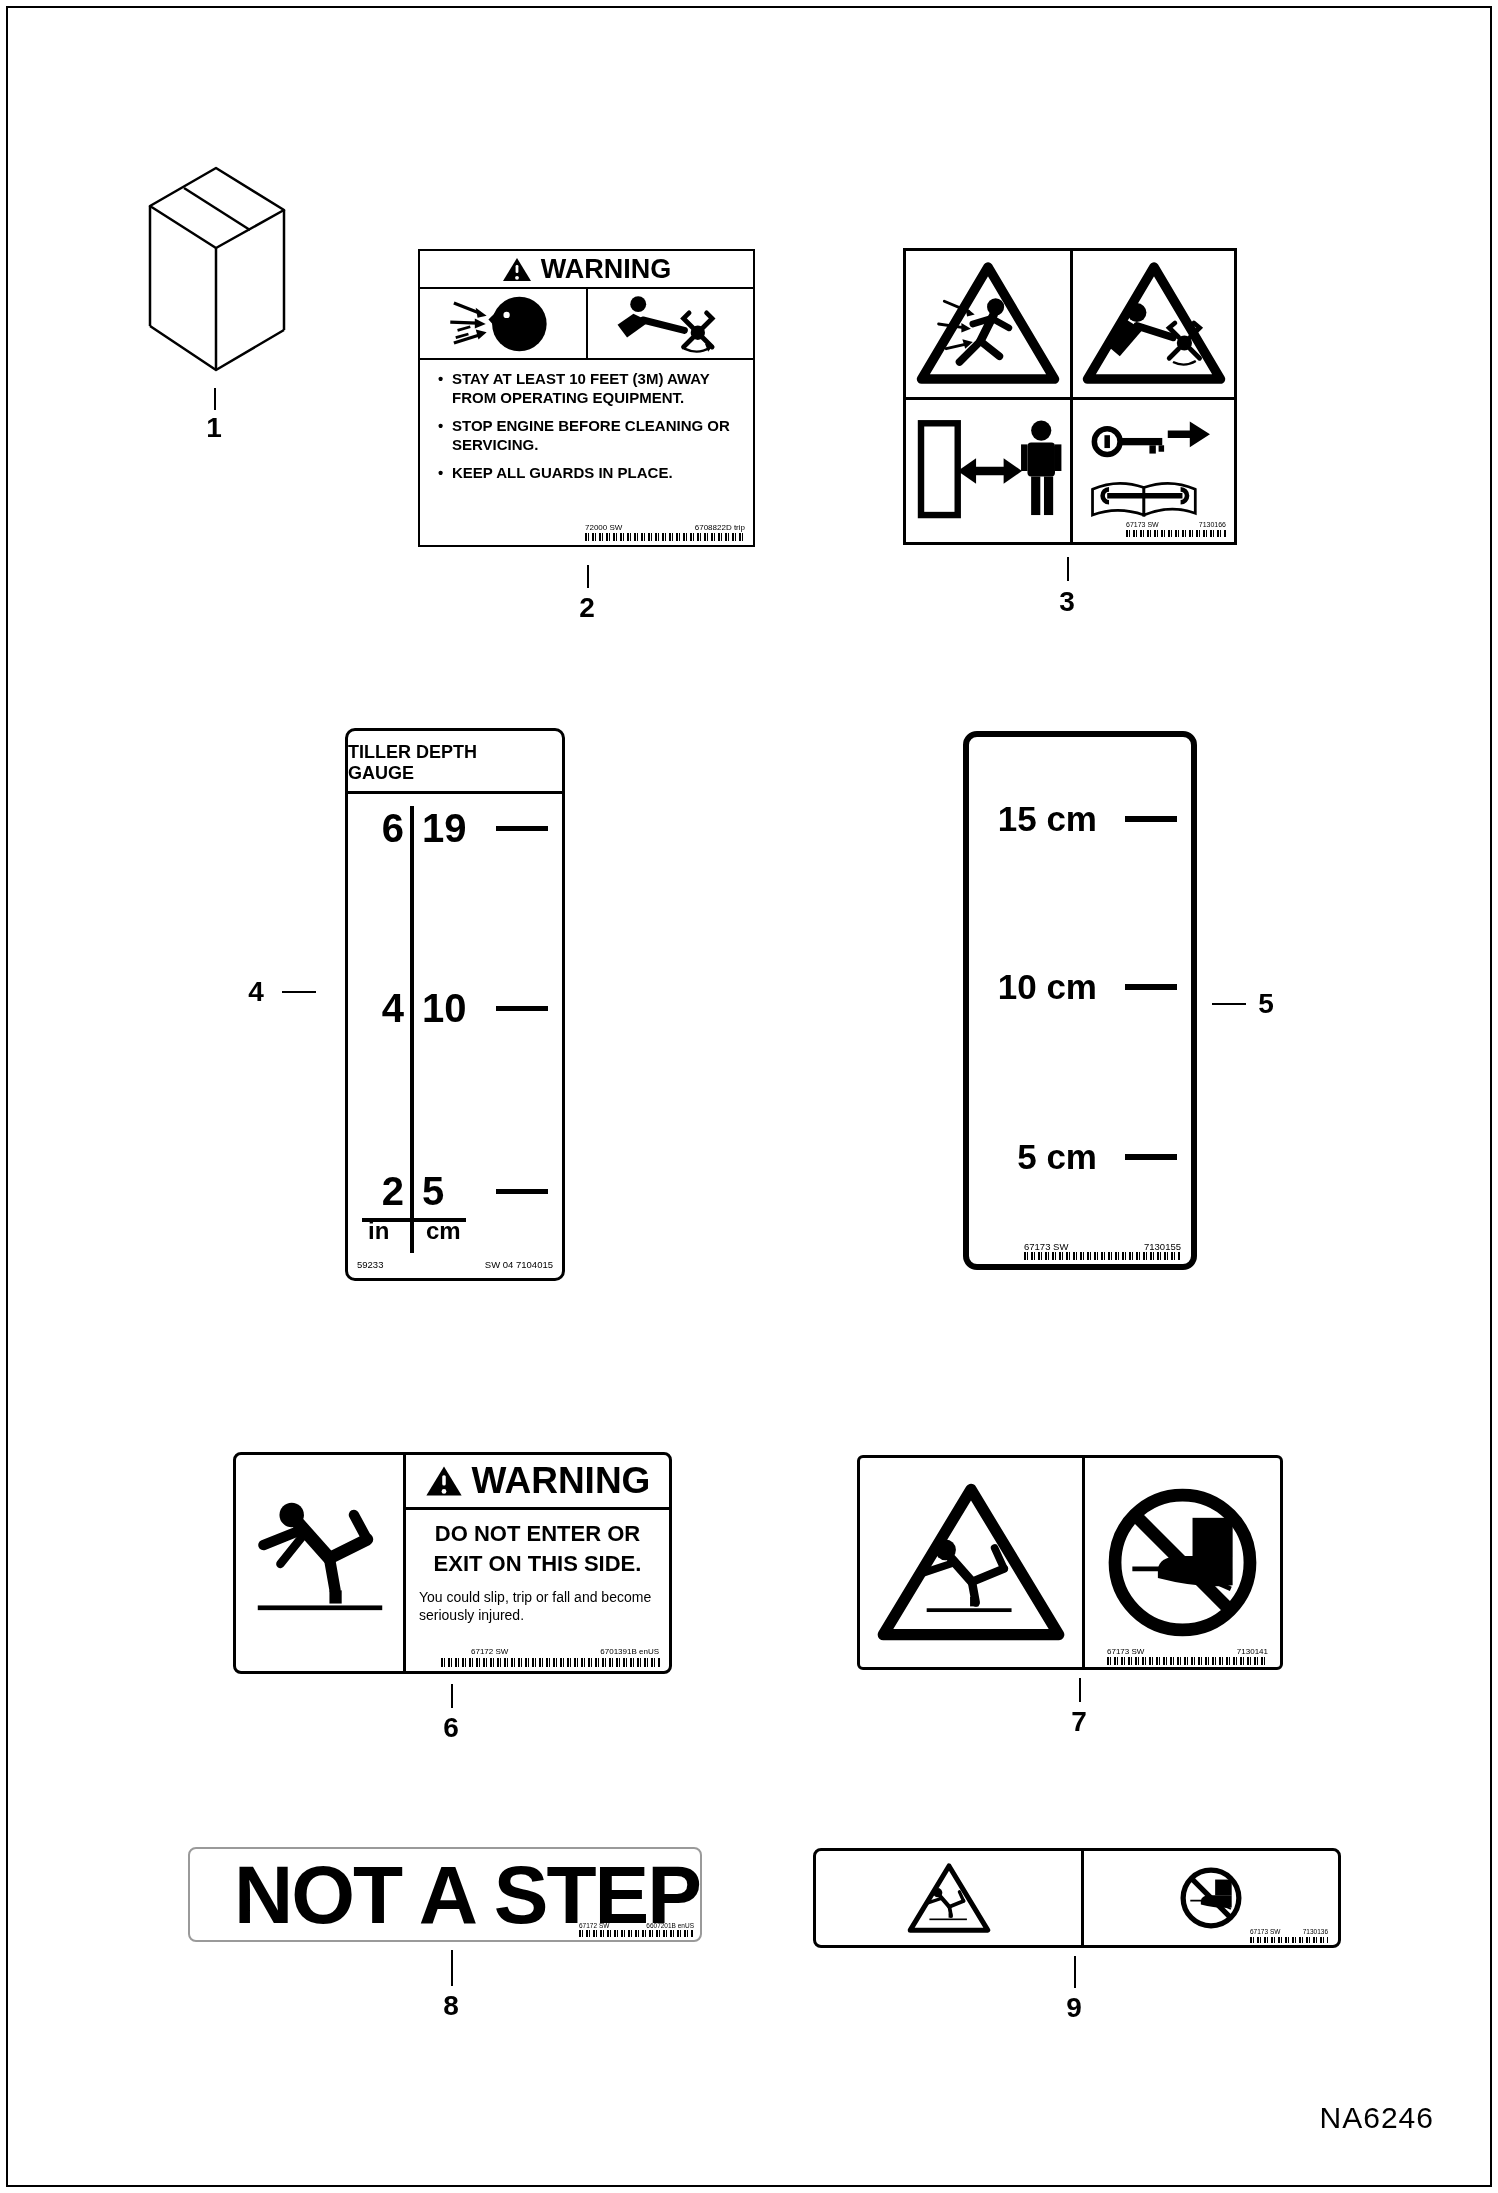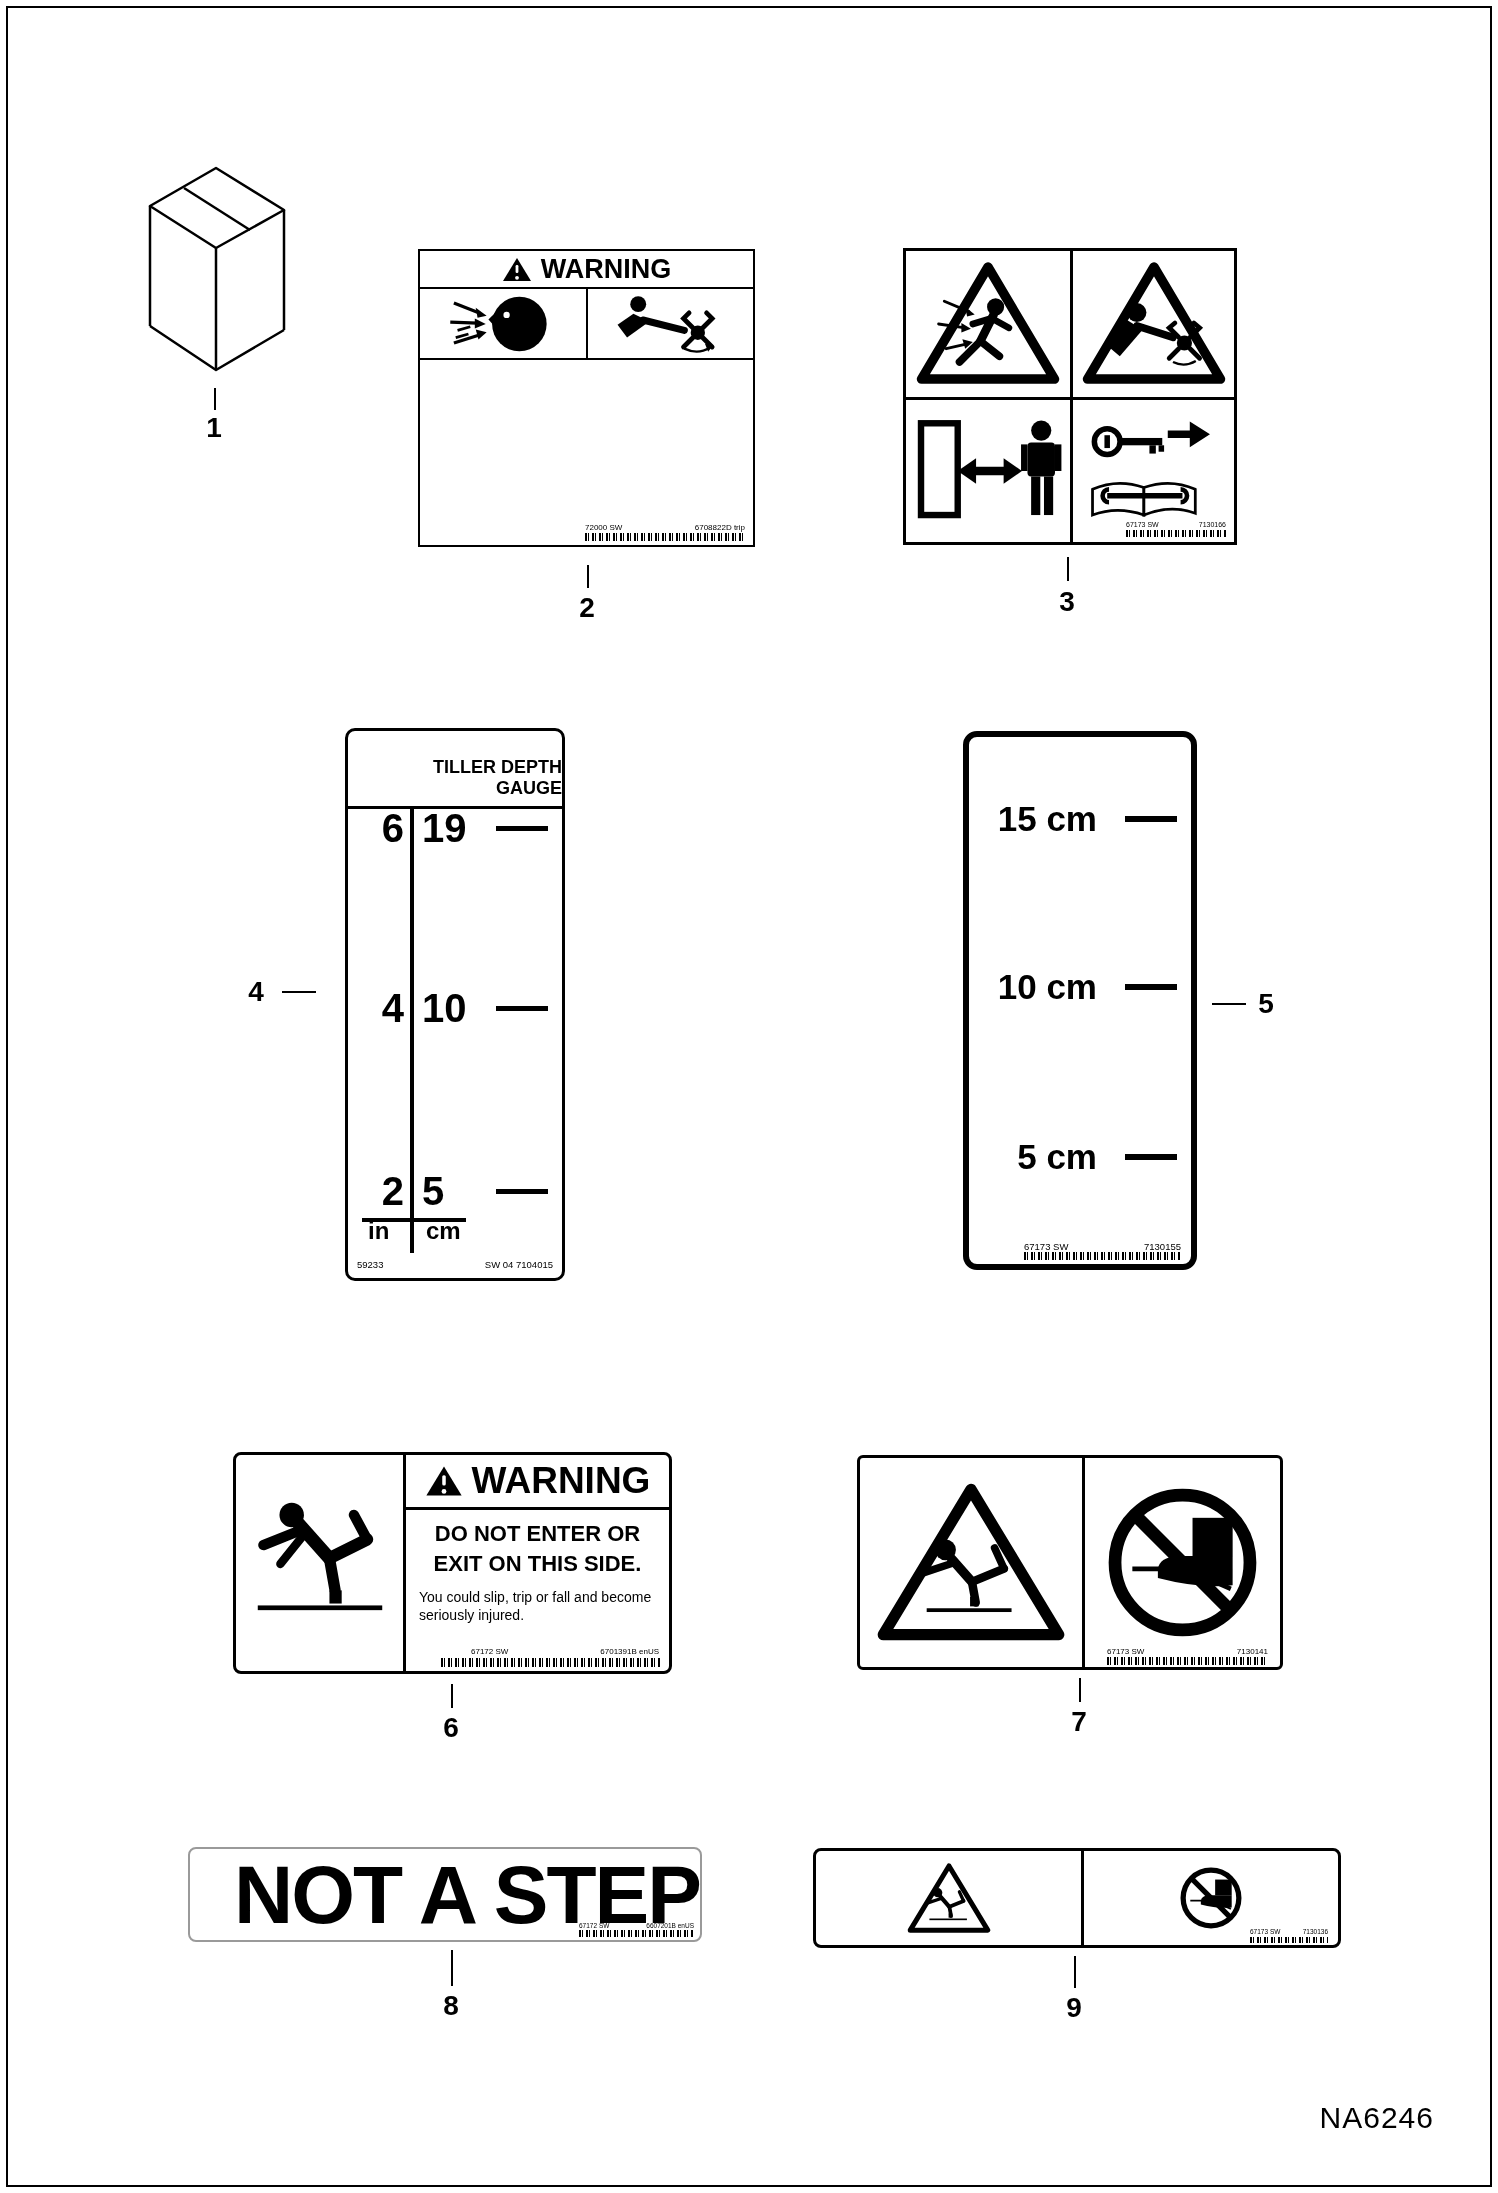--- a/index.html
+++ b/index.html
@@ -24,21 +24,21 @@
   .d2 .bullets{margin:9px 6px 0 32px;font-weight:bold;font-size:15px;line-height:19px;}
   .d2 .bullets div{margin-bottom:9px;position:relative;}
   .d2 .bullets div::before{content:"•";position:absolute;left:-14px;}
   
   .d3{left:903px;top:248px;width:334px;height:297px;border-width:3px;display:grid;grid-template-columns:1fr 1fr;grid-template-rows:1fr 1fr;}
   .d3 .cell{display:flex;align-items:center;justify-content:center;position:relative;}
   .d3 .cr{border-left:3px solid #000;}
   .d3 .cb{border-top:3px solid #000;}
   
   .d4{left:345px;top:728px;width:220px;height:553px;border-width:3px;border-radius:10px;}
-  .d4 .head{padding-top:26px;height:49px;border-bottom:3px solid #000;text-align:right;font-weight:bold;font-size:18px;line-height:21px;}
+  .d4 .head{padding-top:11px;height:49px;border-bottom:3px solid #000;text-align:left;font-weight:bold;font-size:18px;line-height:21px;}
   .d4 .vline{position:absolute;left:62px;top:75px;width:4px;height:447px;background:#000;}
   .d4 .row{position:absolute;left:0;width:100%;height:50px;}
   .d4 .inum{position:absolute;left:0;width:56px;text-align:right;font-weight:bold;font-size:40px;line-height:50px;}
   .d4 .cnum{position:absolute;left:74px;font-weight:bold;font-size:40px;line-height:50px;}
   .d4 .tick{position:absolute;left:148px;top:23px;width:52px;height:5px;background:#000;}
   .d4 .underline{position:absolute;left:14px;top:487px;width:104px;height:4px;background:#000;}
   .d4 .unit{position:absolute;top:486px;font-size:24px;font-weight:bold;}
   
   .d5{left:963px;top:731px;width:234px;height:539px;border-width:6px;border-radius:14px;}
   .d5 .row{position:absolute;left:0;width:100%;height:48px;display:flex;align-items:center;gap:12px;}
@@ -120,20 +120,25 @@
             <path d="M99,44 L87,32 L94,25"></path>
             <path d="M111,44 L123,32 L116,25"></path>
             <path d="M99,56 L87,68"></path>
             <path d="M111,56 L123,68"></path>
           </g>
           <path d="M88,70 Q105,78 120,69" stroke="#000" stroke-width="3" fill="none"></path>
           <polygon points="124,66 114,64 118,74" fill="#000"></polygon>
         </svg>
       </div>
     </div>
+    <div class="bullets">
+      <div>STAY AT LEAST 10 FEET (3M) AWAY FROM OPERATING EQUIPMENT.</div>
+      <div>STOP ENGINE BEFORE CLEANING OR SERVICING.</div>
+      <div>KEEP ALL GUARDS IN PLACE.</div>
+    </div>
     <div class="fineprint" style="right:8px;bottom:13px;width:160px;">
       <span>72000 SW</span>
       <span>6708822D trip</span>
     </div>
     <div class="barcode" style="right:8px;bottom:4px;width:160px;"></div>
   </div>
   <div class="leader-v" style="left:587px;top:565px;height:23px;"></div>
   <div class="itemnum" style="left:575px;top:592px;">2</div>
 
   <div class="decal d3">

